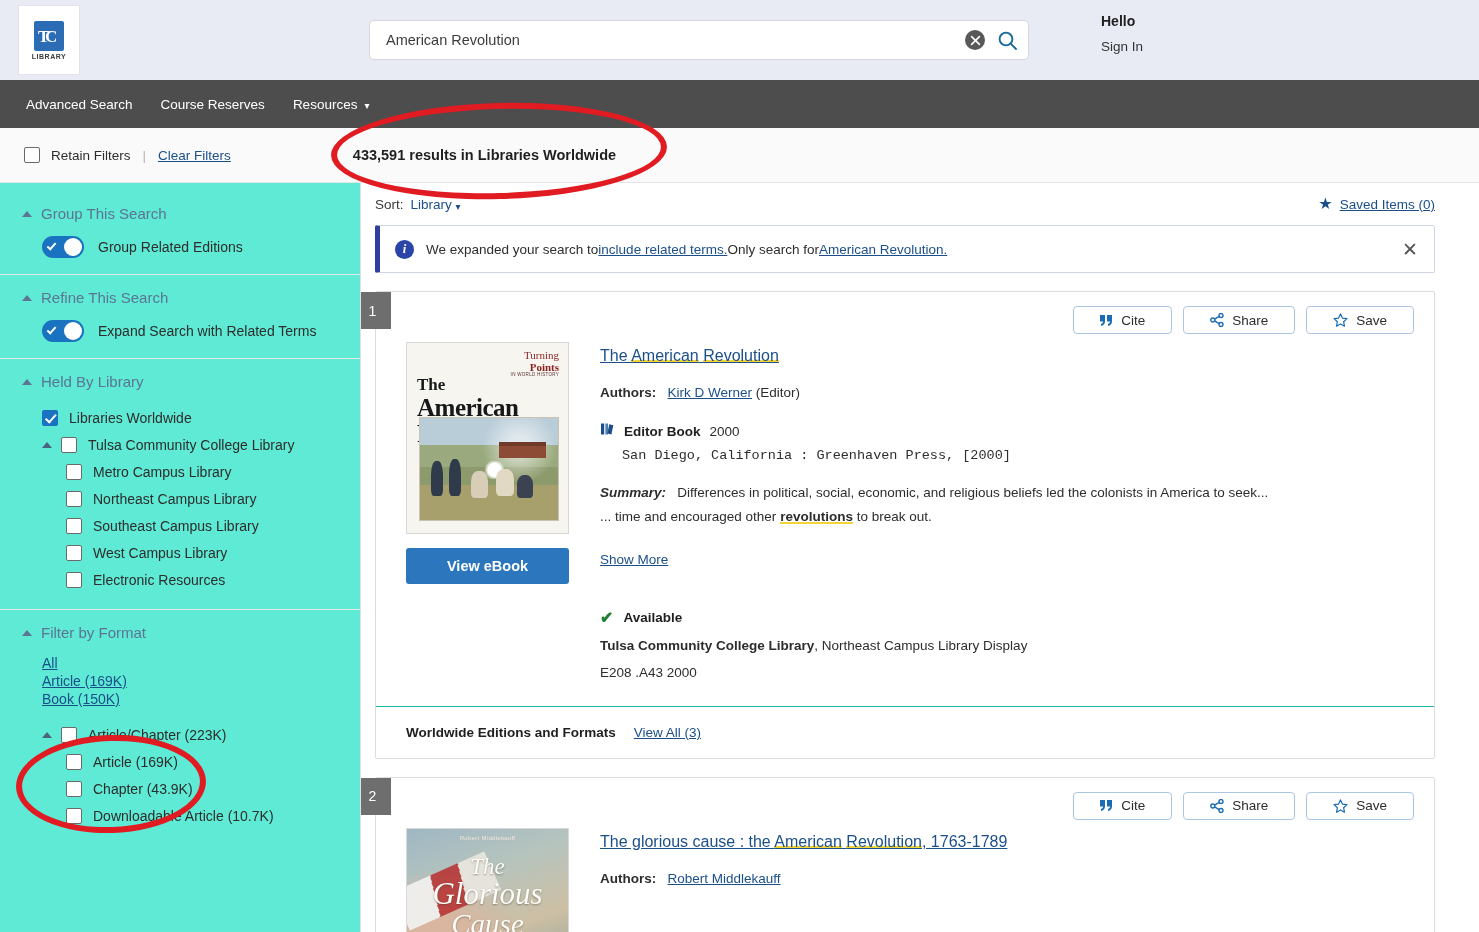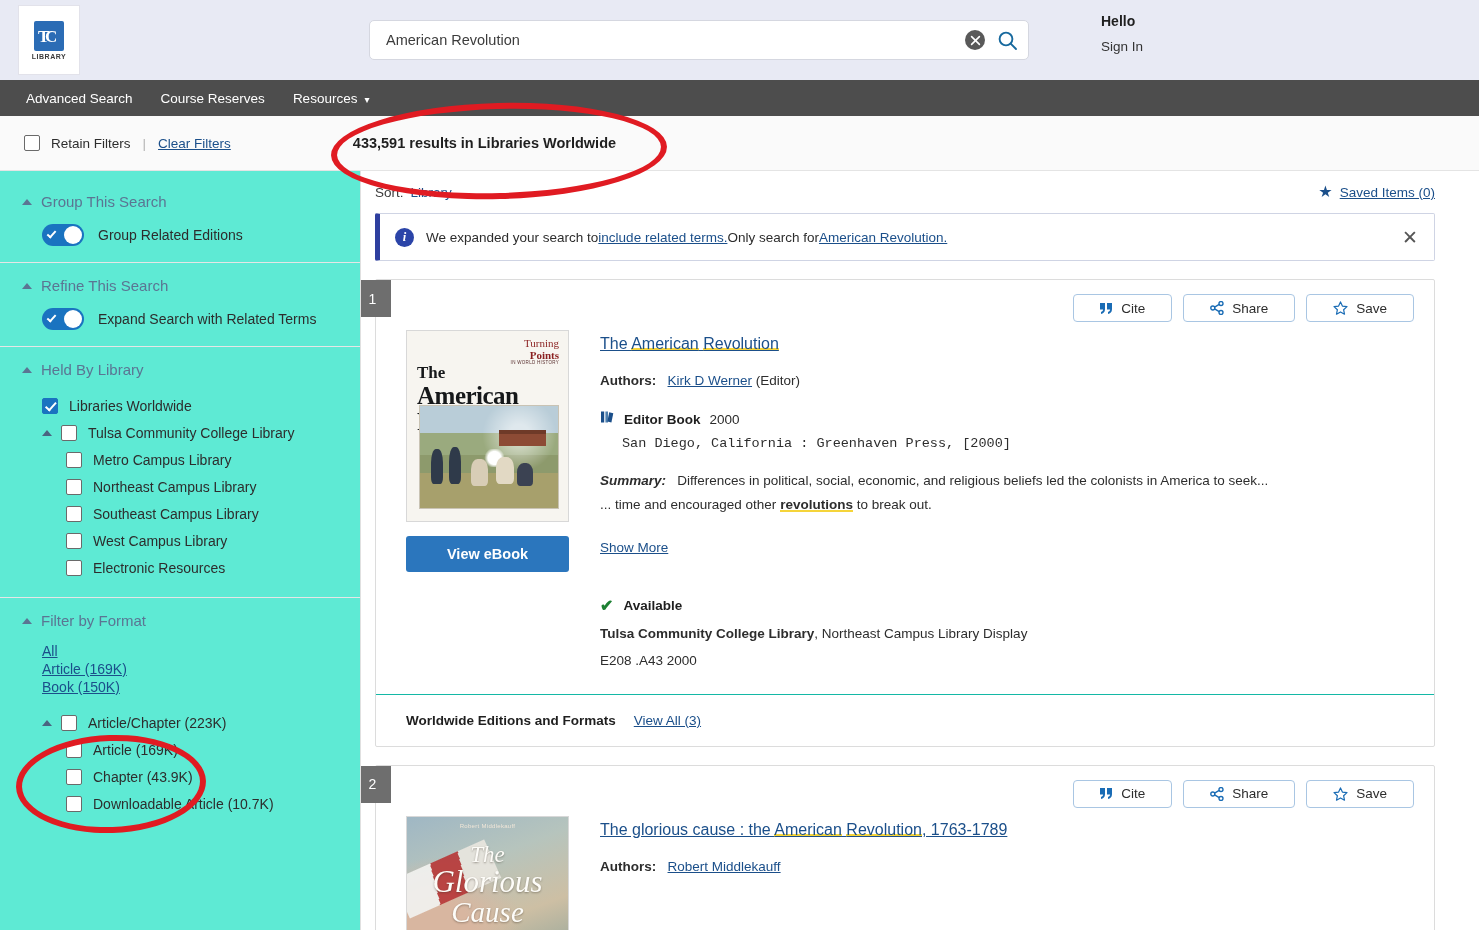--- a/index.html
+++ b/index.html
@@ -72,21 +72,21 @@
 
   .account {
     position: absolute; left: 1101px; top: 14px;
     font-size: 13.5px; line-height: 1.1;
   }
   .account .hello { font-weight: 700; color: #1f1f1f; font-size: 14px; }
   .account .signin { margin-top: 11px; color: #333; cursor: pointer; }
 
   
   .navbar {
-    height: 36px;
+    height: 48px;
     background: #4d4d4d;
     display: flex; align-items: center;
     padding-left: 26px;
     gap: 28px;
   }
   .navbar a {
     color: #ffffff; font-size: 13.5px; text-decoration: none;
     cursor: pointer; display:flex; align-items:center; gap:7px;
   }
   .chev-d { font-size: 10px; position: relative; top: 1px; }

